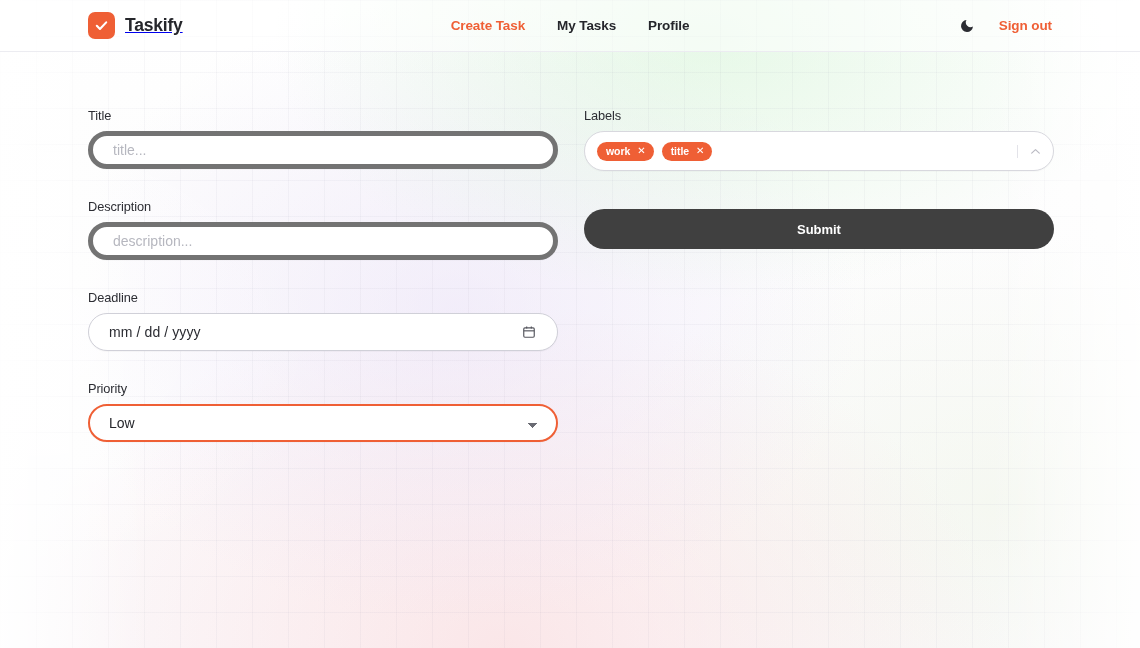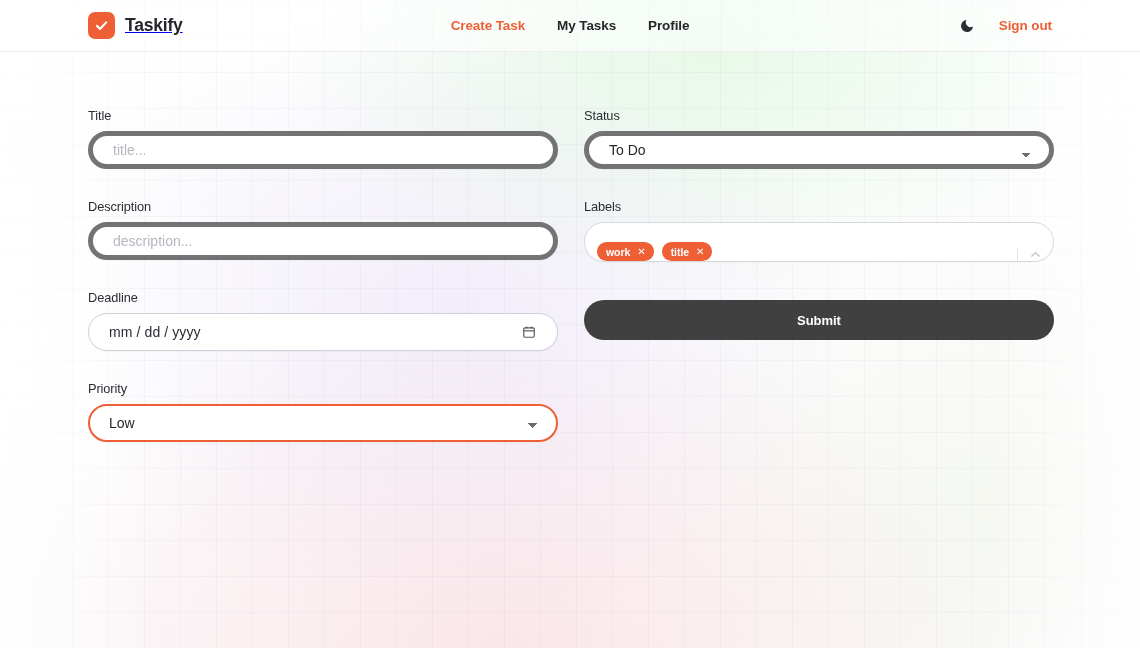--- a/index.html
+++ b/index.html
@@ -228,21 +228,21 @@
   }
 
   
   .labels-control {
     width: 100%;
     min-height: 40px;
     border: 1px solid #d8d8de;
     border-radius: 20px;
     background: #ffffff;
     display: flex;
-    align-items: flex-end;
+    align-items: center;
     box-shadow: 0 1px 1px rgba(16,16,40,0.025);
   }
   .chips {
     flex: 1;
     display: flex;
     align-items: center;
     gap: 8px;
     padding: 0 10px 0 12px;
     flex-wrap: wrap;
   }
@@ -366,28 +366,20 @@
             <option selected="">Low</option>
             <option>Medium</option>
             <option>High</option>
           </select>
         </div>
 
       </div>
 
       <div class="col">
 
-        <div class="field">
-          <label class="field-label">Status</label>
-          <select class="control">
-            <option selected="">To Do</option>
-            <option>In Progress</option>
-            <option>Done</option>
-          </select>
-        </div>
 
         <div class="field">
           <label class="field-label">Labels</label>
           <div class="labels-control">
             <div class="chips">
               <span class="chip">
                 <span>work</span>
                 <span class="chip-remove">✕</span>
               </span>
               <span class="chip">

